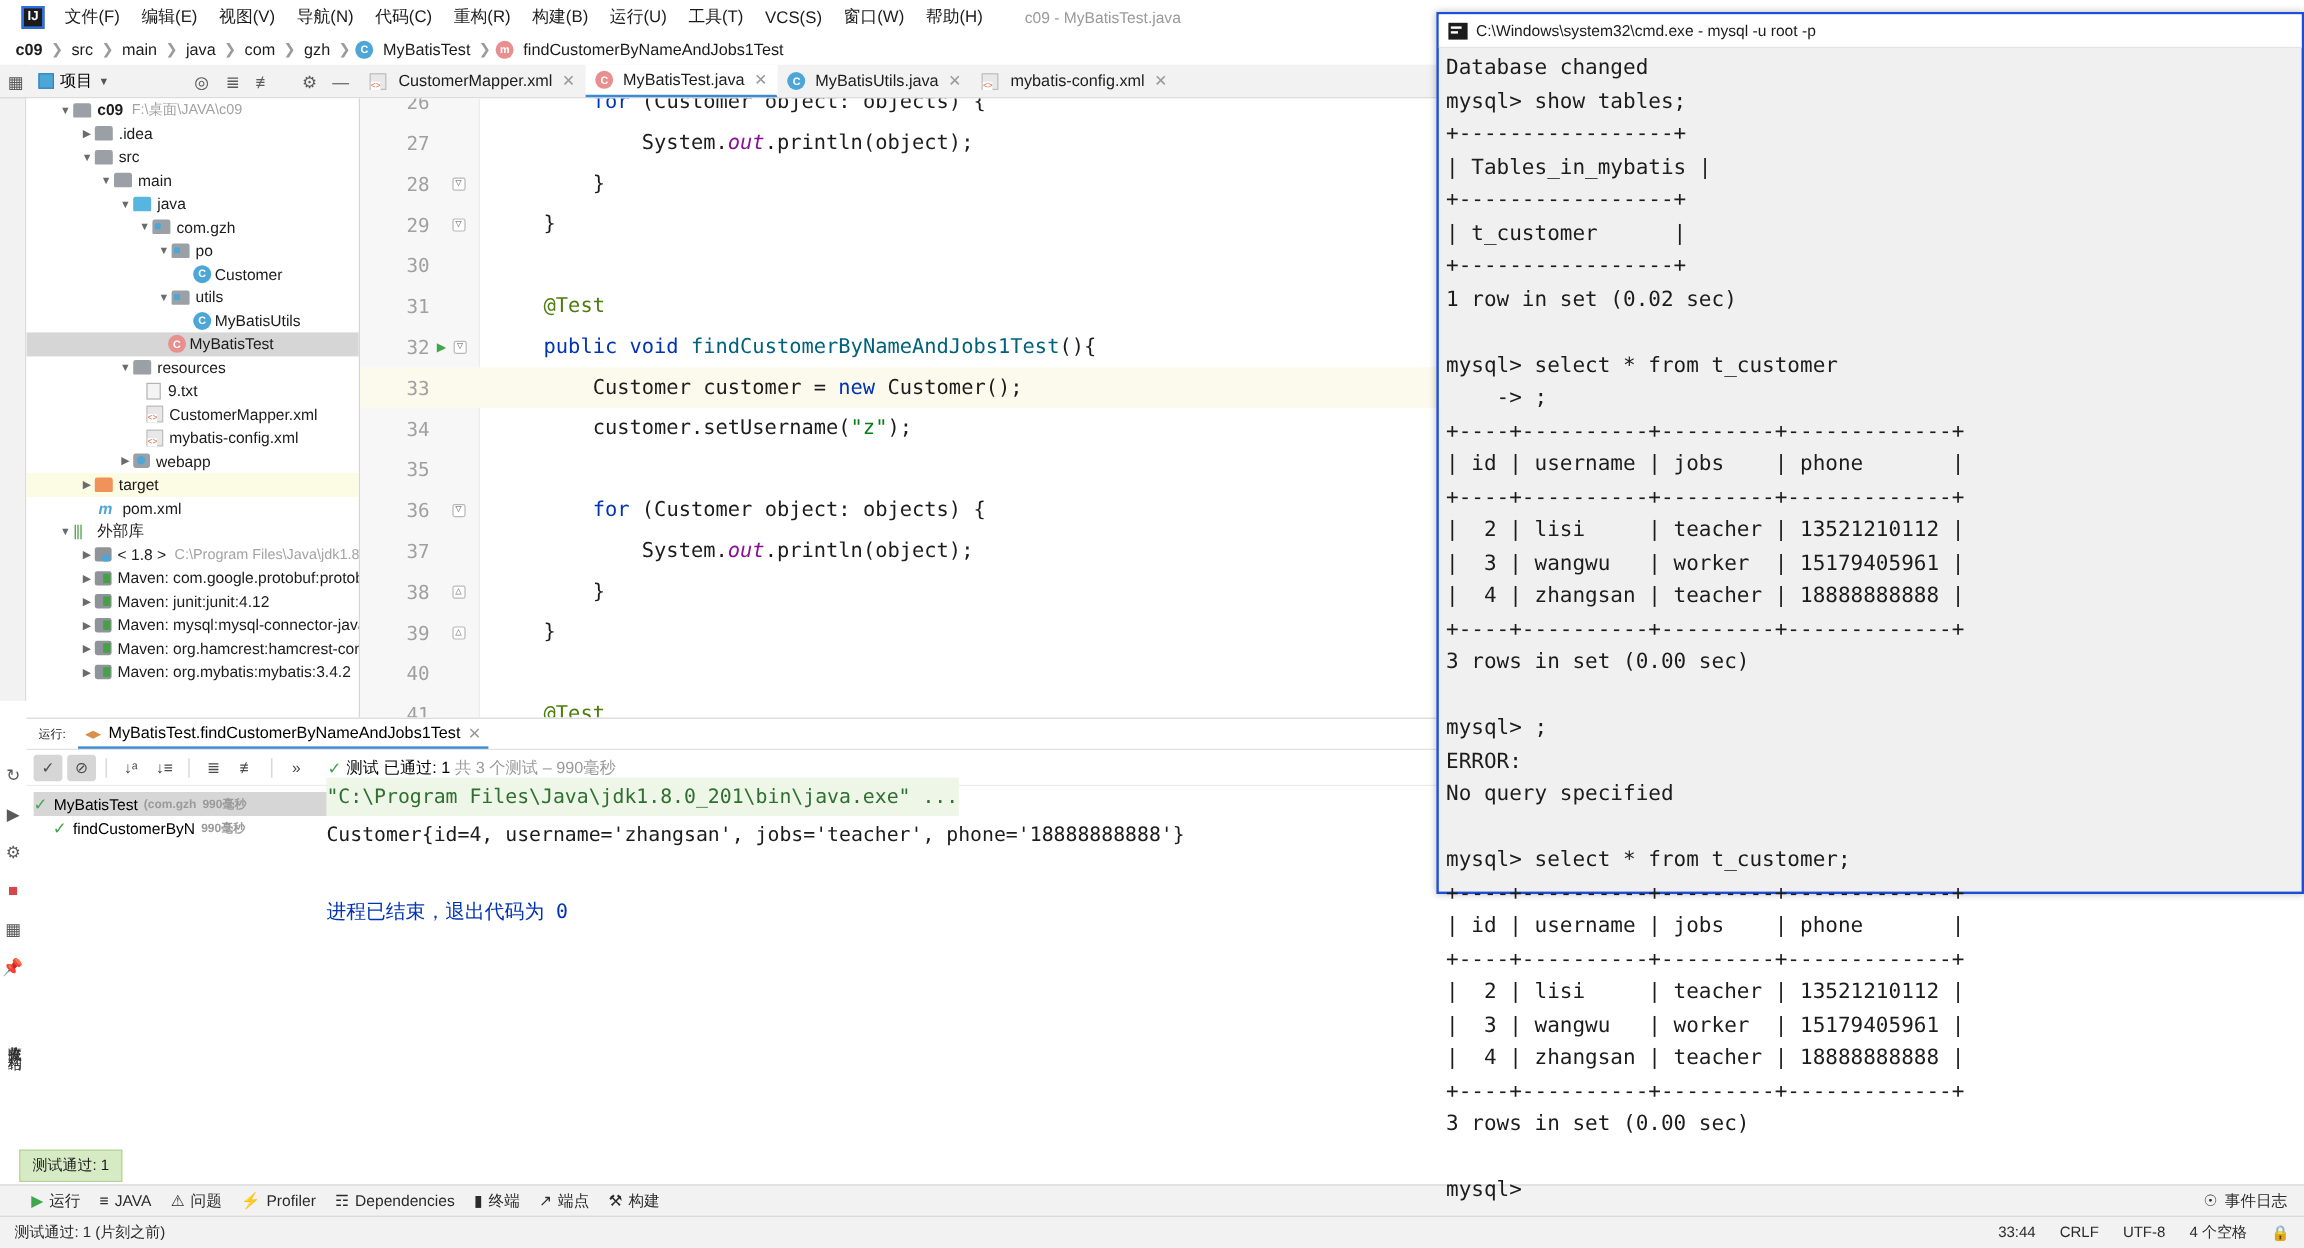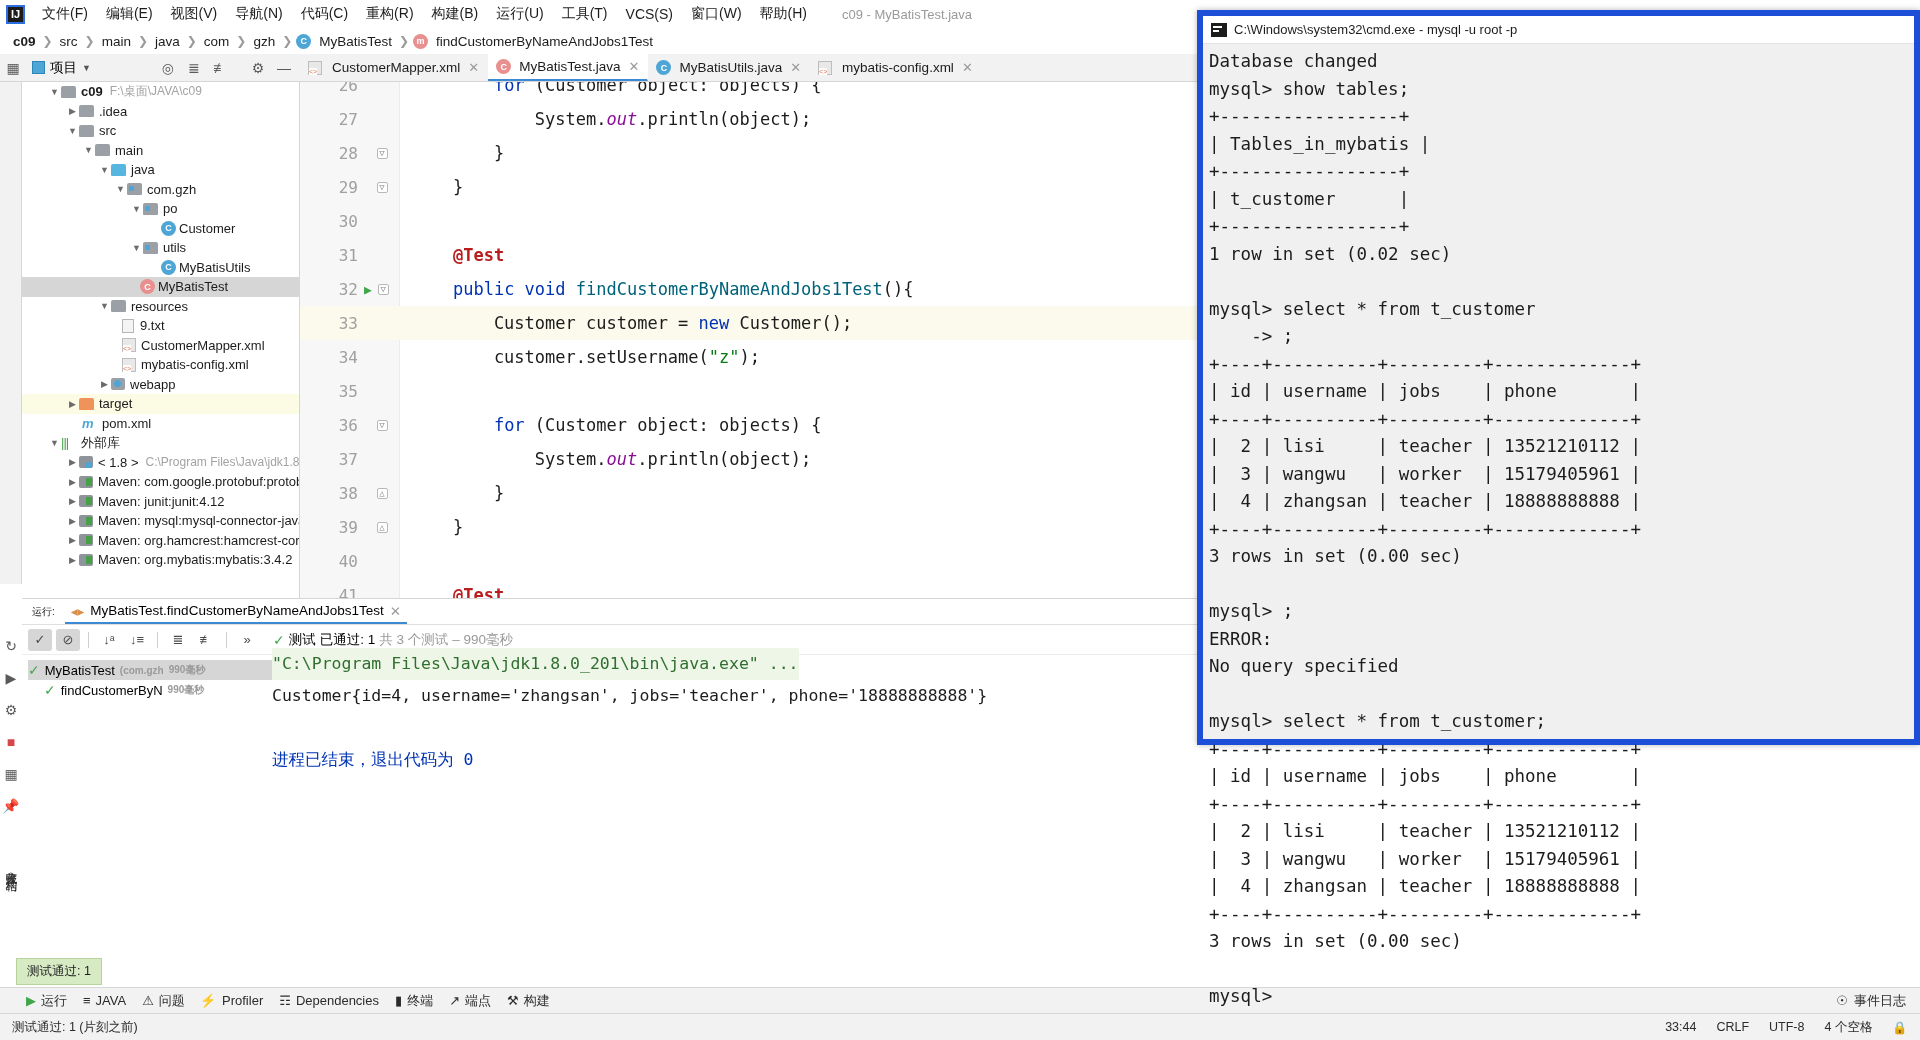--- a/index.html
+++ b/index.html
@@ -13,21 +13,21 @@
     color: #000000;
   }
   #root { position: relative; width: 1920px; height: 1040px; background:#f2f2f2; }
 
   
   .ide { position:absolute; left:0; top:0; width:1920px; height:1040px; background:#ffffff; }
 
   
   .menubar {
     position:absolute; left:0; top:0; width:1920px; height:28px;
-    background:#ffffff; display:flex; align-items:center; padding-left:6px;
+    background:#ffffff; display:flex; align-items:center; padding-left:18px;
   }
   .ij-logo {
     width:19px; height:19px; margin-right:8px; background:#1b1b1b;
     border:2px solid #2d6ee0; color:#ffffff; font-size:11px; font-weight:bold;
     display:flex; align-items:center; justify-content:center; line-height:1;
   }
   .menu-item { padding:2px 9px; font-size:14px; color:#1c1c1c; white-space:nowrap; }
   .win-title { margin-left:26px; color:#9a9a9a; font-size:13px; white-space:nowrap; }
 
   
@@ -104,21 +104,21 @@
 
   
   .editor { position:absolute; left:300px; top:82px; width:1620px; height:516px; background:#ffffff; overflow:hidden; }
   .gutter { position:absolute; left:0; top:0; width:100px; height:516px; background:#f7f7f7; border-right:1px solid #ececec;}
   .code-line { position:absolute; left:0; height:34px; width:1620px; display:flex; align-items:center; font-family:"DejaVu Sans Mono", monospace; font-size:17px;}
   .code-line.hl { background:#fcfaec; }
   .lnum { width:64px; text-align:right; color:#a0a0a0; font-family:"DejaVu Sans Mono", monospace; font-size:16px; padding-right:6px;}
   .gmark { width:36px; display:flex; align-items:center; justify-content:center;}
   .ctext { padding-left:12px; white-space:pre; color:#1c1c1c; }
   .kw   { color:#0033b3; font-weight:normal; }
-  .ann  { color:#b91c1c;font-weight:bold; }
+  .ann  { color:#4d7c0f; }
   .str  { color:#067d17; }
   .fld  { color:#871094; font-style:italic; }
   .meth { color:#00627a; }
   .mcall{ color:#871094; }
   .param{ color:#7a7a7a; font-style:italic;}
   .fold { width:11px;height:11px;border:1px solid #b8b8b8;color:#8a8a8a;font-size:9px;display:flex;align-items:center;justify-content:center;background:#fff;border-radius:2px;}
   .runmark{color:#3fa64a;font-size:13px;}
 
   
   .right-strip { position:absolute; right:0; top:740px; width:28px; height:200px; display:flex; flex-direction:column; align-items:center; gap:14px; padding-top:8px;}
@@ -162,21 +162,21 @@
   
   .statusbar { position:absolute; left:0; bottom:0; width:1920px; height:27px; background:#f2f2f2; border-top:1px solid #d6d6d6; display:flex; align-items:center; padding:0 12px; font-size:12.5px; color:#2b2b2b;}
   .statusbar .sright { margin-left:auto; display:flex; align-items:center; gap:20px;}
 
   
   .toast { position:absolute; left:16px; top:958px; background:#d6eac4; border:1px solid #b7d39c;
            padding:4px 10px; font-size:12.5px; color:#1c1c1c; }
 
   
   .cmdwin { position:absolute; left:1197px; top:10px; width:723px; height:735px;
-            background:#f0f0f0; border:6px solid #1d4ed8; box-shadow:0 0 6px rgba(0,0,0,.28); }
+            background:#f0f0f0; border:2px solid #1d4ed8; box-shadow:0 0 6px rgba(0,0,0,.28); }
   .cmd-title { height:28px; background:#ffffff; display:flex; align-items:center; padding-left:8px; gap:7px;
                font-size:13px; color:#1c1c1c; border-bottom:1px solid #e3e3e3;}
   .cmd-icon { width:16px; height:14px; background:#1c1c1c; position:relative; }
   .cmd-icon::after { content:""; position:absolute; left:2px; top:3px; width:9px; height:2px; background:#ffffff; }
   .cmd-icon::before { content:""; position:absolute; left:2px; top:7px; width:6px; height:2px; background:#ffffff; }
   .cmd-body { padding:4px 6px 0 6px; font-family:"DejaVu Sans Mono", monospace; font-size:17.5px; line-height:27.5px;
               color:#1c1c1c; white-space:pre; }
 
   
   .vleft-bottom { position:absolute; left:0px; top:860px; width:22px; display:flex; flex-direction:column; align-items:center; gap:2px;}

